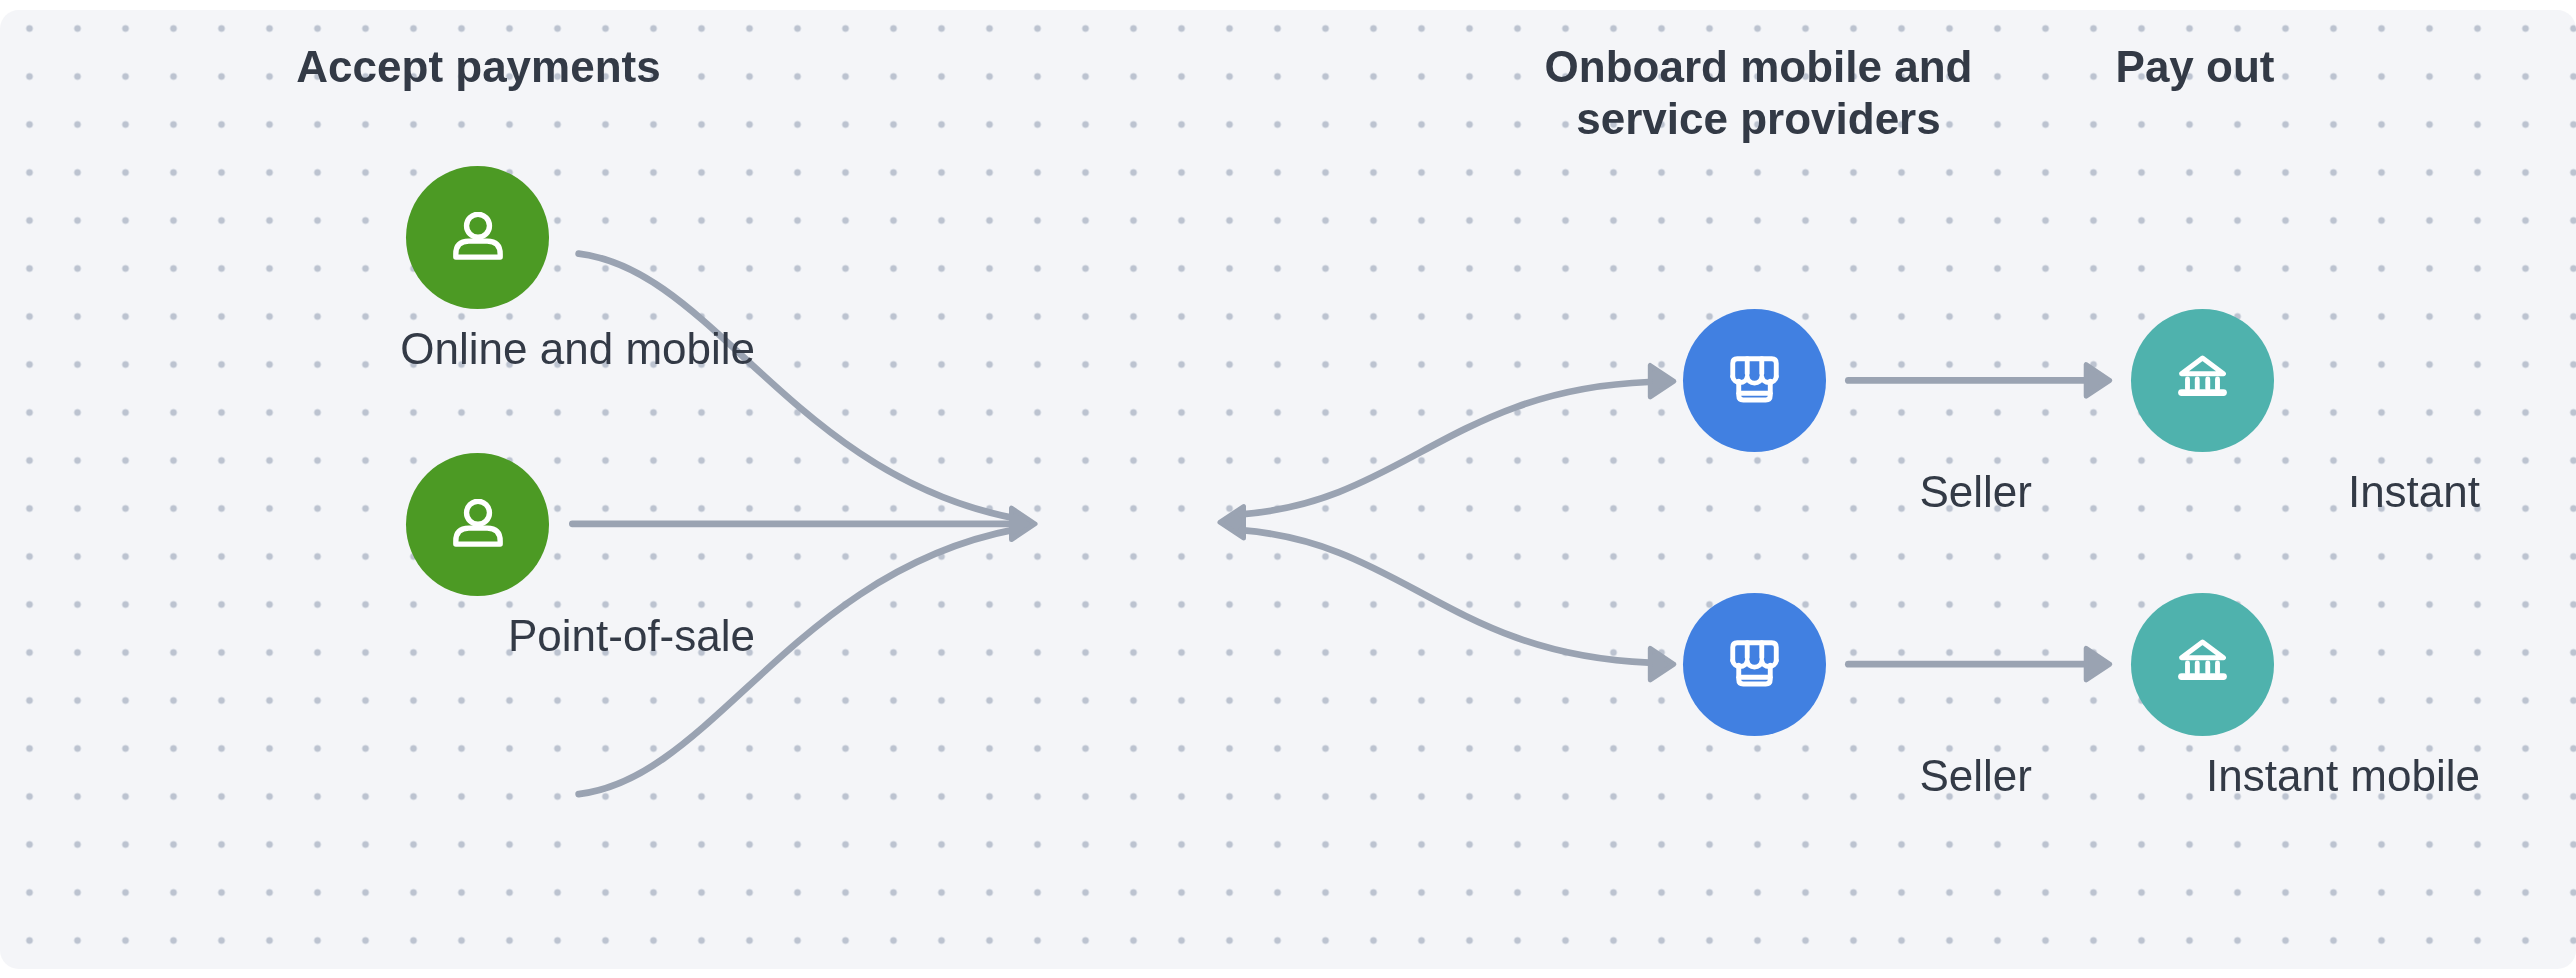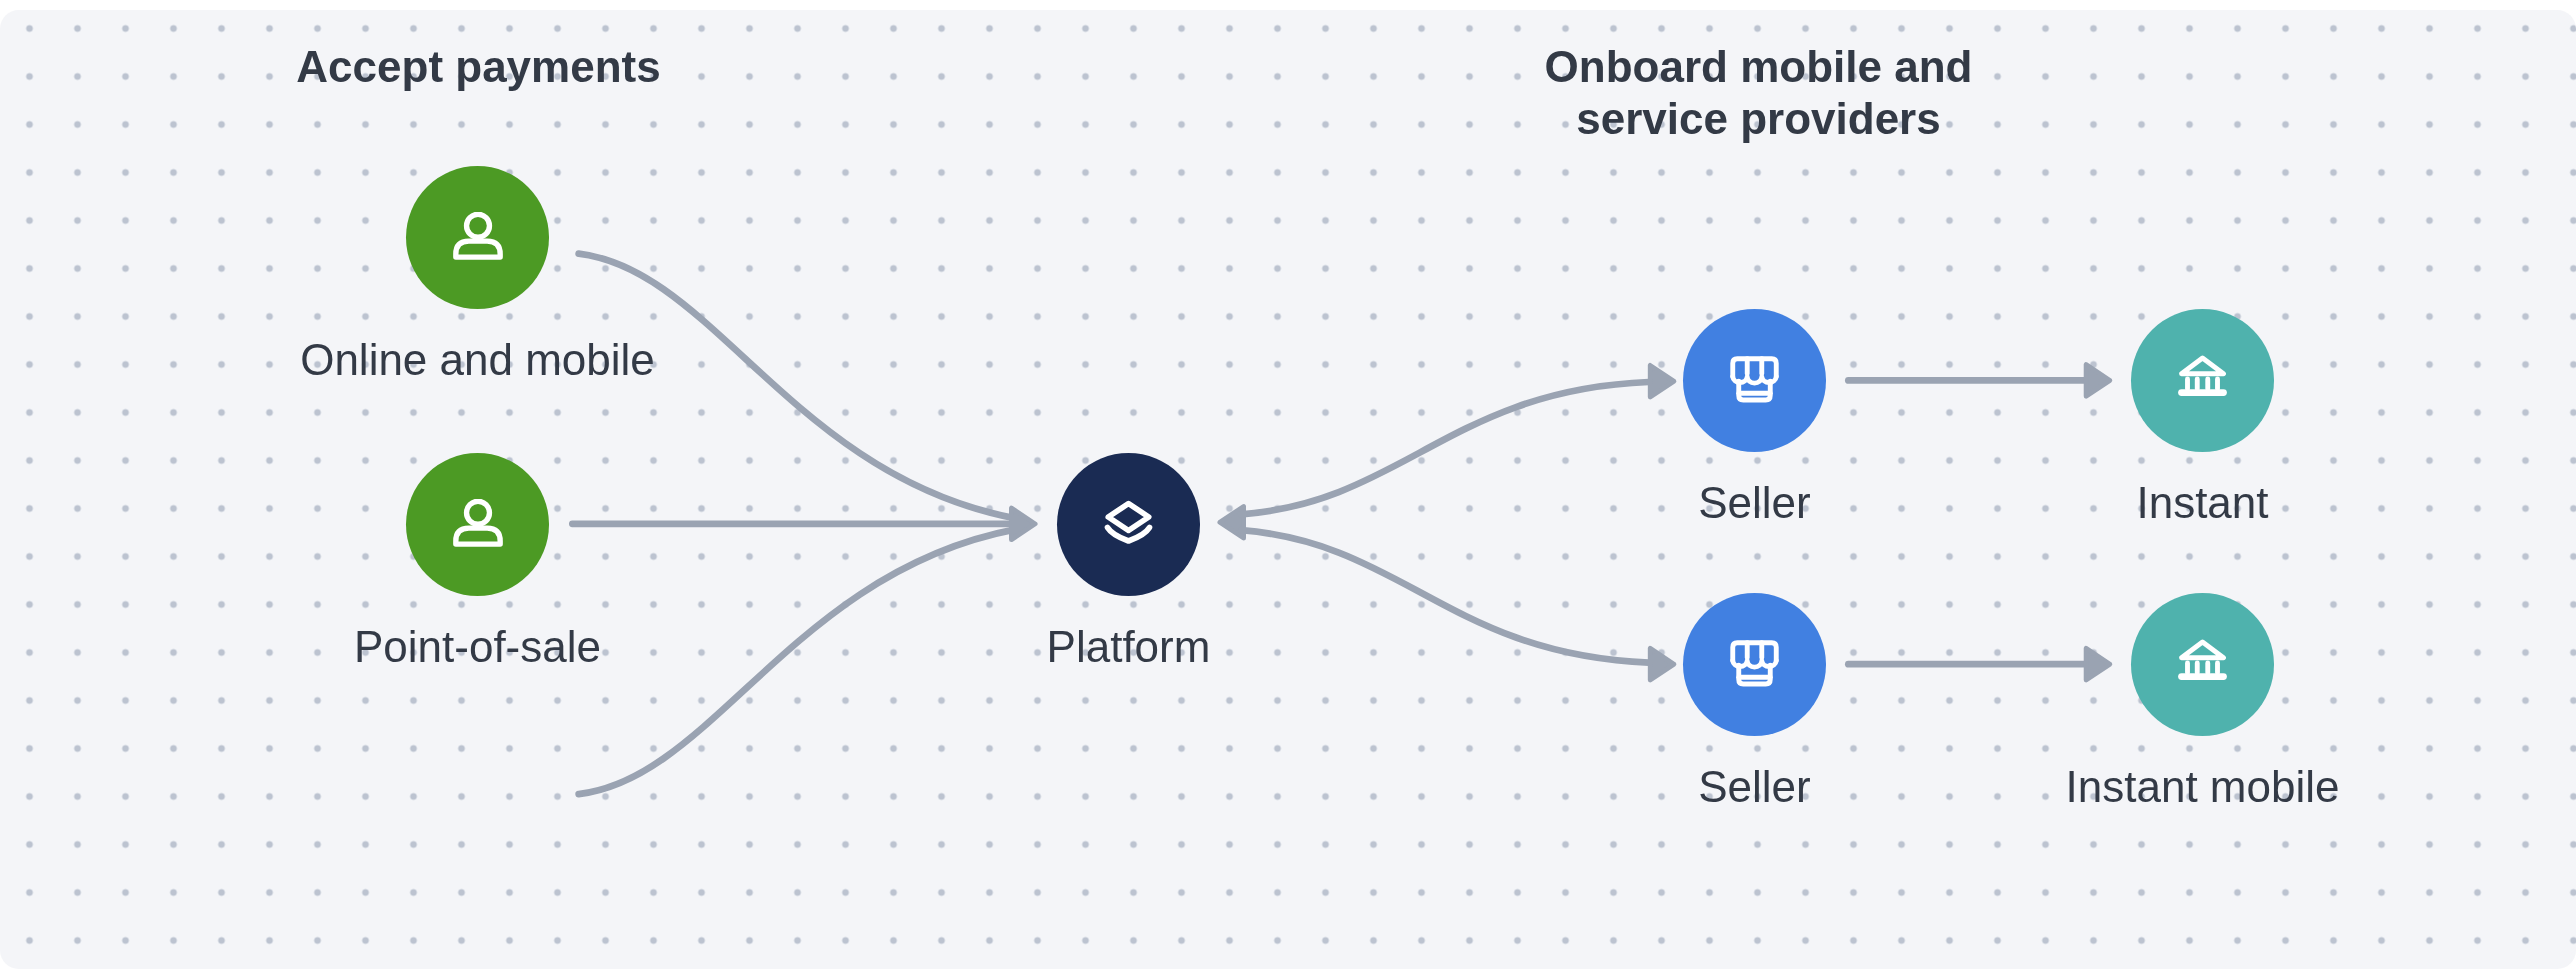--- a/index.html
+++ b/index.html
@@ -30,22 +30,22 @@
   .node{position:absolute; width:143px; height:143px;}
   .circle{
     width:143px; height:143px; border-radius:50%;
     display:flex; align-items:center; justify-content:center;
   }
   .circle.green{background:var(--node_green);}
   .circle.navy{background:var(--node_navy);}
   .circle.blue{background:var(--node_blue);}
   .circle.teal{background:var(--node_teal);}
   .nlabel{
-    position:absolute; top:168px; left:50%; transform:translateX(-50%);
-    width:555px; text-align:center; font-size:44px; line-height:52px; color:var(--text);
+    position:absolute; top:157px; left:50%; transform:translateX(-50%);
+    width:555px; text-align:right; font-size:44px; line-height:52px; color:var(--text);
   }
   .icon{display:block;}
 </style>
 </head>
 <body>
 
 <div class="canvas">
 
   <div class="card"></div>
 
@@ -63,20 +63,21 @@
     <polygon class="whead" points="2112,838 2082,818 2082,858"></polygon>
 
     <path class="wire" d="M 2332 480 L 2634 480"></path>
     <polygon class="whead" points="2662,480 2632,460 2632,500"></polygon>
     <path class="wire" d="M 2332 838 L 2634 838"></path>
     <polygon class="whead" points="2662,838 2632,818 2632,858"></polygon>
   </svg>
 
   <div class="hdr hdr-accept">Accept payments</div>
   <div class="hdr hdr-onboard">Onboard mobile and service providers</div>
+  <div class="hdr hdr-payout">Pay out</div>
 
   <div class="node" style="left:406px; top:166px;">
     <div class="circle green">
       <svg class="icon" width="52" height="52" viewBox="-34 -34 68 68">
         <g fill="none" stroke="#ffffff" stroke-width="7" stroke-linejoin="round" stroke-linecap="round">
           <circle cx="0" cy="-16" r="15"></circle>
           <path d="M -29 25 L -29 21 Q -29 4 -12 4 L 12 4 Q 29 4 29 21 L 29 25 Z"></path>
         </g>
       </svg>
     </div>
@@ -89,31 +90,20 @@
         <g fill="none" stroke="#ffffff" stroke-width="7" stroke-linejoin="round" stroke-linecap="round">
           <circle cx="0" cy="-16" r="15"></circle>
           <path d="M -29 25 L -29 21 Q -29 4 -12 4 L 12 4 Q 29 4 29 21 L 29 25 Z"></path>
         </g>
       </svg>
     </div>
     <div class="nlabel">Point-of-sale</div>
   </div>
 
 
-  <div class="node" style="left:1057px; top:453px;">
-    <div class="circle navy">
-      <svg class="icon" width="51" height="51" viewBox="-34 -34 68 68">
-        <g fill="none" stroke="#ffffff" stroke-width="7.5" stroke-linejoin="round" stroke-linecap="round">
-          <path d="M 0 -28 L 27 -10 L 0 8 L -27 -10 Z"></path>
-          <path d="M -28 4 Q -22 14 0 22 Q 22 14 28 4"></path>
-        </g>
-      </svg>
-    </div>
-    <div class="nlabel">Platform</div>
-  </div>
 
   <div class="node" style="left:1683px; top:309px;">
     <div class="circle blue">
       <svg class="icon" width="51" height="51" viewBox="-34 -34 68 68">
         <g fill="none" stroke="#ffffff" stroke-width="6.5" stroke-linejoin="round" stroke-linecap="round">
           <path d="M -29 -5 L -29 -23 Q -29 -29 -23 -29 L 23 -29 Q 29 -29 29 -23 L 29 -5"></path>
           <path d="M -29 -5 A 9.7 8.5 0 0 0 -9.7 -5 A 9.7 8.5 0 0 0 9.7 -5 A 9.7 8.5 0 0 0 29 -5"></path>
           <path d="M -9.7 -29 L -9.7 -9 M 9.7 -29 L 9.7 -9"></path>
           <path d="M -21 1 L -21 20 Q -21 26 -15 26 L 15 26 Q 21 26 21 20 L 21 1"></path>
           <path d="M -21 17 L 21 17"></path>

